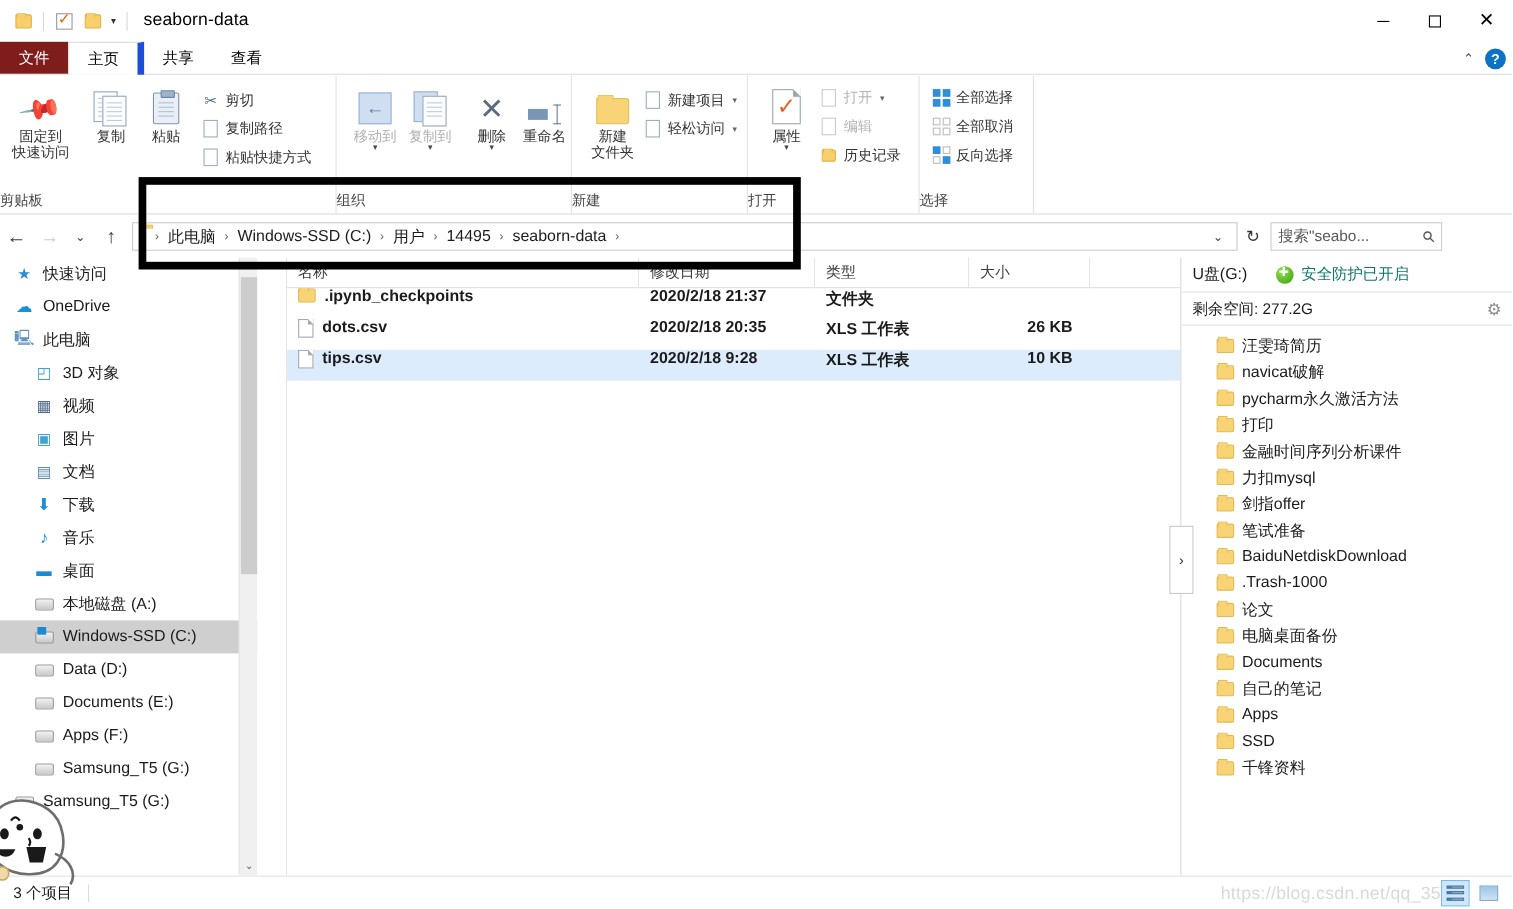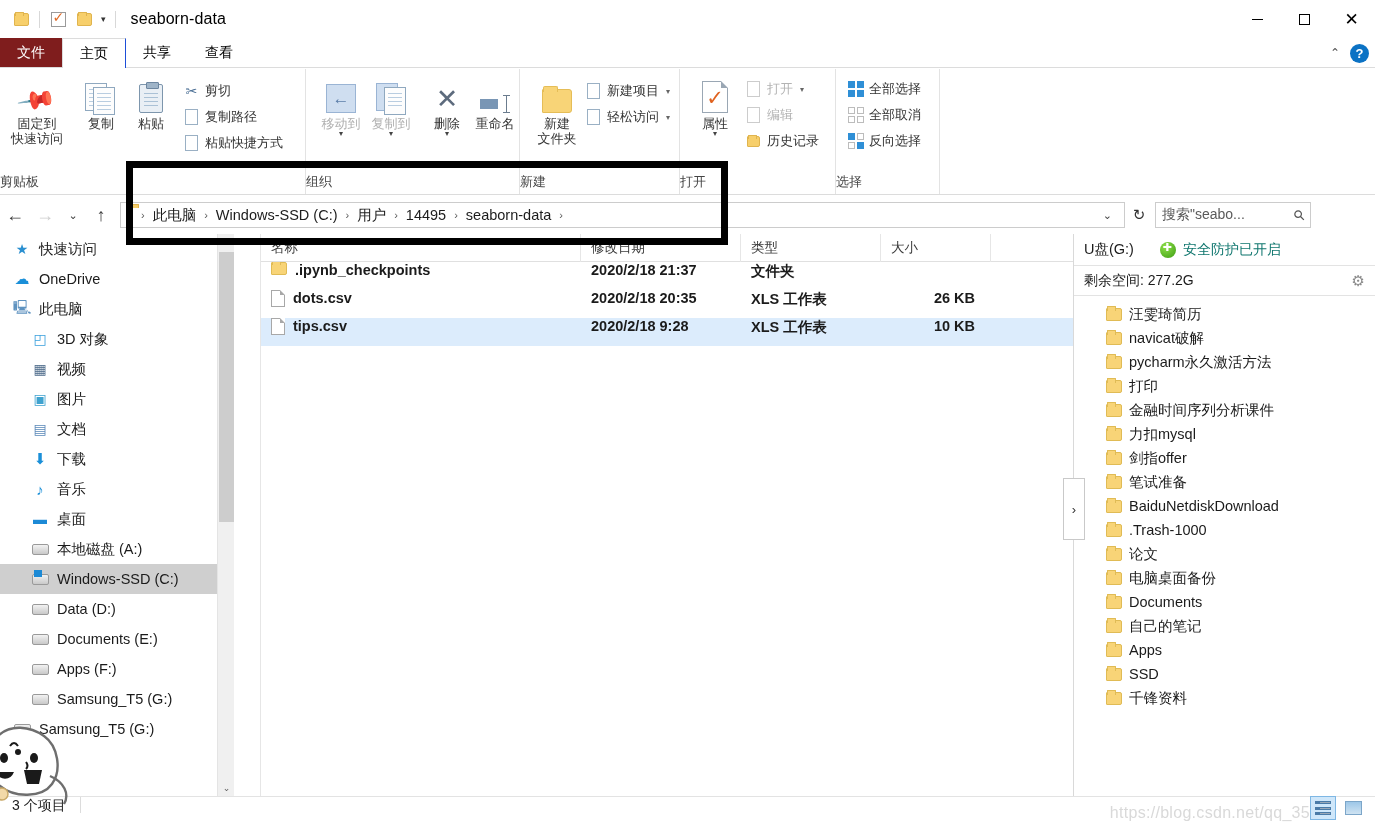--- a/index.html
+++ b/index.html
@@ -80,21 +80,21 @@
     display: flex; align-items: stretch;
   }
   .tab {
     padding: 0 17px; display: flex; align-items: center;
     font-size: 14px; color: #000; cursor: default;
     position: relative;
   }
   .tab.file { background: #7f1d1d; color: #fff; }
   .tab.active {
     border-left: 1px solid #dcdcdc;
-    border-right: 1px solid #1d4ed8;
+    border-right: 6px solid #1d4ed8;
     border-top: 1px solid #dcdcdc;
     background: #fff; margin-bottom: -1px;
   }
   .ribbon-right {
     position: absolute; right: 6px; top: 38px; height: 30px;
     display: flex; align-items: center; gap: 10px;
   }
   .chev-up { font-size: 12px; color: #555; }
   .help-ico {
     width: 19px; height: 19px; border-radius: 50%;
@@ -369,21 +369,21 @@
     position: absolute; left: -11px; top: 244px;
     width: 22px; height: 62px; background: #fff; border: 1px solid #c9c9c9;
     display: flex; align-items: center; justify-content: center;
     font-size: 13px; color: #333; cursor: default; z-index: 5;
   }
 
   
   .statusbar {
     position: absolute; left: 0; bottom: 0; width: 1375px; height: 30px;
     background: #fff; border-top: 1px solid #e3e3e3;
-    display: flex; 
+    display: flex; align-items: center;
   }
   .status-txt { font-size: 14px; color: #1b1b1b; padding-left: 12px; }
   .status-sep { width: 1px; height: 16px; background: #dcdcdc; margin-left: 14px; }
   .viewbtns { position: absolute; right: 10px; display: flex; gap: 6px; }
   .vbtn {
     width: 24px; height: 22px; display: flex; align-items: center; justify-content: center;
     cursor: default;
   }
   .vbtn.active { background: #cfe7fa; outline: 1px solid #7eb7e4; }
   .details-glyph { width: 16px; height: 14px; display: flex; flex-direction: column; justify-content: space-between; }

